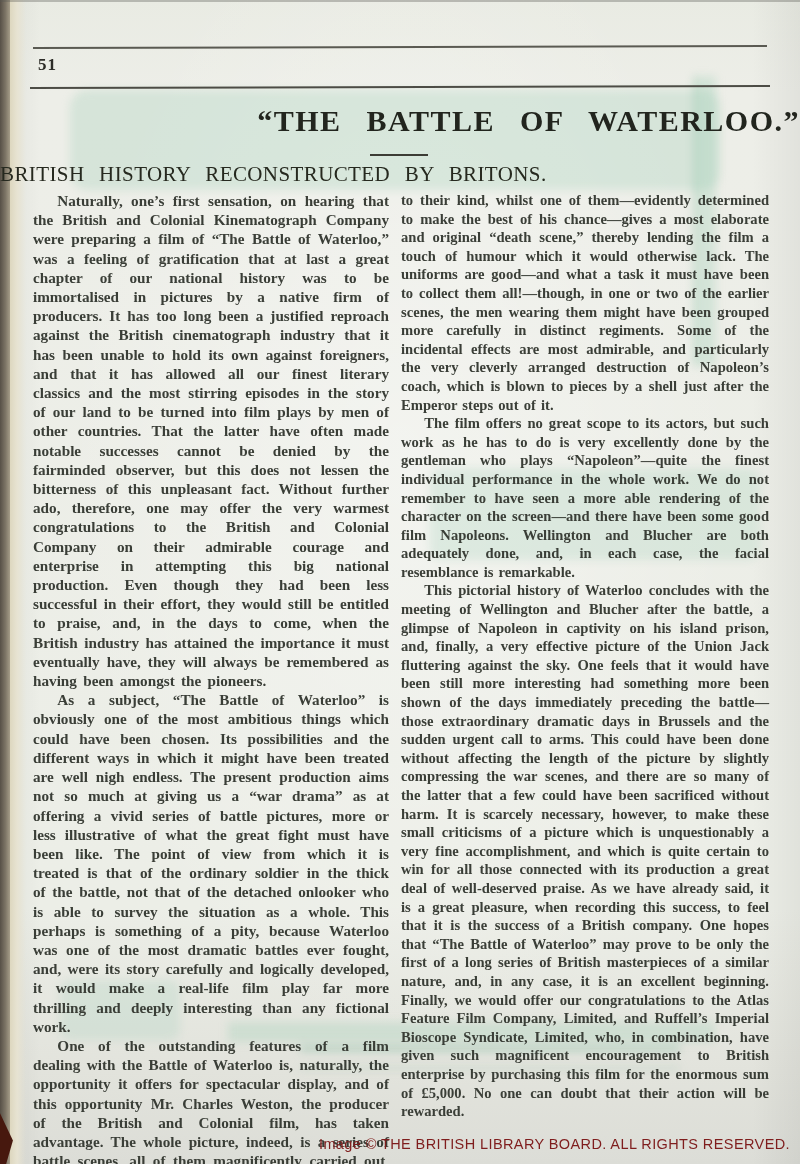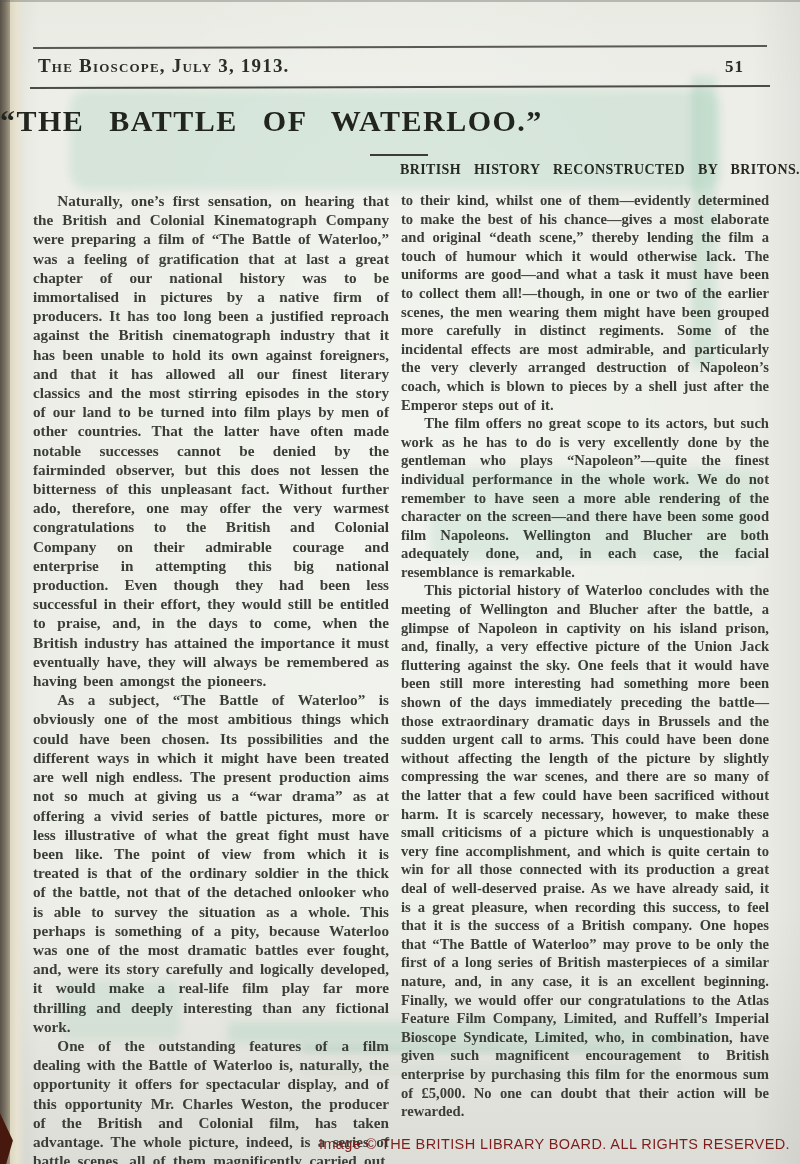--- a/index.html
+++ b/index.html
@@ -30,25 +30,25 @@
   .g6{left:60px;top:980px;width:120px;height:60px;background:rgba(154,206,180,.22);border-radius:10px;}
   
   .rule{position:absolute;background:#5a5a52;}
   .rule-top{left:33px;top:46px;width:734px;height:2px;transform:rotate(-.15deg);}
   .rule-mid{left:30px;top:86px;width:740px;height:2px;background:#4c4c45;transform:rotate(-.15deg);}
   .masthead{position:absolute;left:38px;top:55px;width:724px;display:flex;
       justify-content:space-between;align-items:baseline;color:#2d2d28;}
   .masthead .journal{font-variant:small-caps;font-size:19px;letter-spacing:1.2px;font-weight:600;}
   .masthead .pageno{font-size:17px;letter-spacing:1px;font-weight:600;padding-right:18px;}
   
-  .headline{position:absolute;left:0;top:104px;width:100%;text-align:left;color:#22251e;}
+  .headline{position:absolute;left:0;top:104px;width:100%;text-align:right;color:#22251e;}
   .headline h1{margin:0;font-size:30px;font-weight:700;letter-spacing:1.5px;word-spacing:16px;}
   .title-rule{position:absolute;left:370px;top:154px;width:58px;height:2px;background:#3c3c35;}
-  .subtitle{position:absolute;left:0;top:162px;width:100%;text-align:right;color:#26291f;
-      font-size:14px;font-weight:700;letter-spacing:.4px;word-spacing:9px;}
+  .subtitle{position:absolute;left:0;top:162px;width:100%;text-align:left;color:#26291f;
+      font-size:21px;font-weight:400;letter-spacing:.4px;word-spacing:9px;}
   
   .columns{position:absolute;left:33px;top:191px;width:736px;display:flex;gap:12px;color:#3a3e37;}
   .col{text-align:justify;text-justify:inter-word;}
   .col-left{width:356px;font-size:15.2px;line-height:19.2px;word-spacing:2.5px;}
   .col-right{width:368px;font-size:14.6px;line-height:18.6px;word-spacing:1.5px;}
   .col p{margin:0;font-weight:bold;}
   .col p.indent{text-indent:1.6em;}
   
   .footer{position:absolute;right:10px;bottom:12px;color:#7f1d1d;
       font-family:"Liberation Sans","DejaVu Sans",sans-serif;font-size:14.5px;letter-spacing:.4px;}
@@ -66,21 +66,20 @@
 
   <div class="ghost g1"></div>
   <div class="ghost g2"></div>
   <div class="ghost g3"></div>
   <div class="ghost g4"></div>
   <div class="ghost g5"></div>
   <div class="ghost g6"></div>
 
   <div class="rule rule-top"></div>
   <div class="masthead">
-    <span class="journal">The Bioscope, July 3, 1913.</span>
     <span class="pageno">51</span>
   </div>
   <div class="rule rule-mid"></div>
 
   <div class="headline">
     <h1>“THE BATTLE OF WATERLOO.”</h1>
   </div>
   <div class="title-rule"></div>
   <div class="subtitle">BRITISH HISTORY RECONSTRUCTED BY BRITONS.</div>
 

